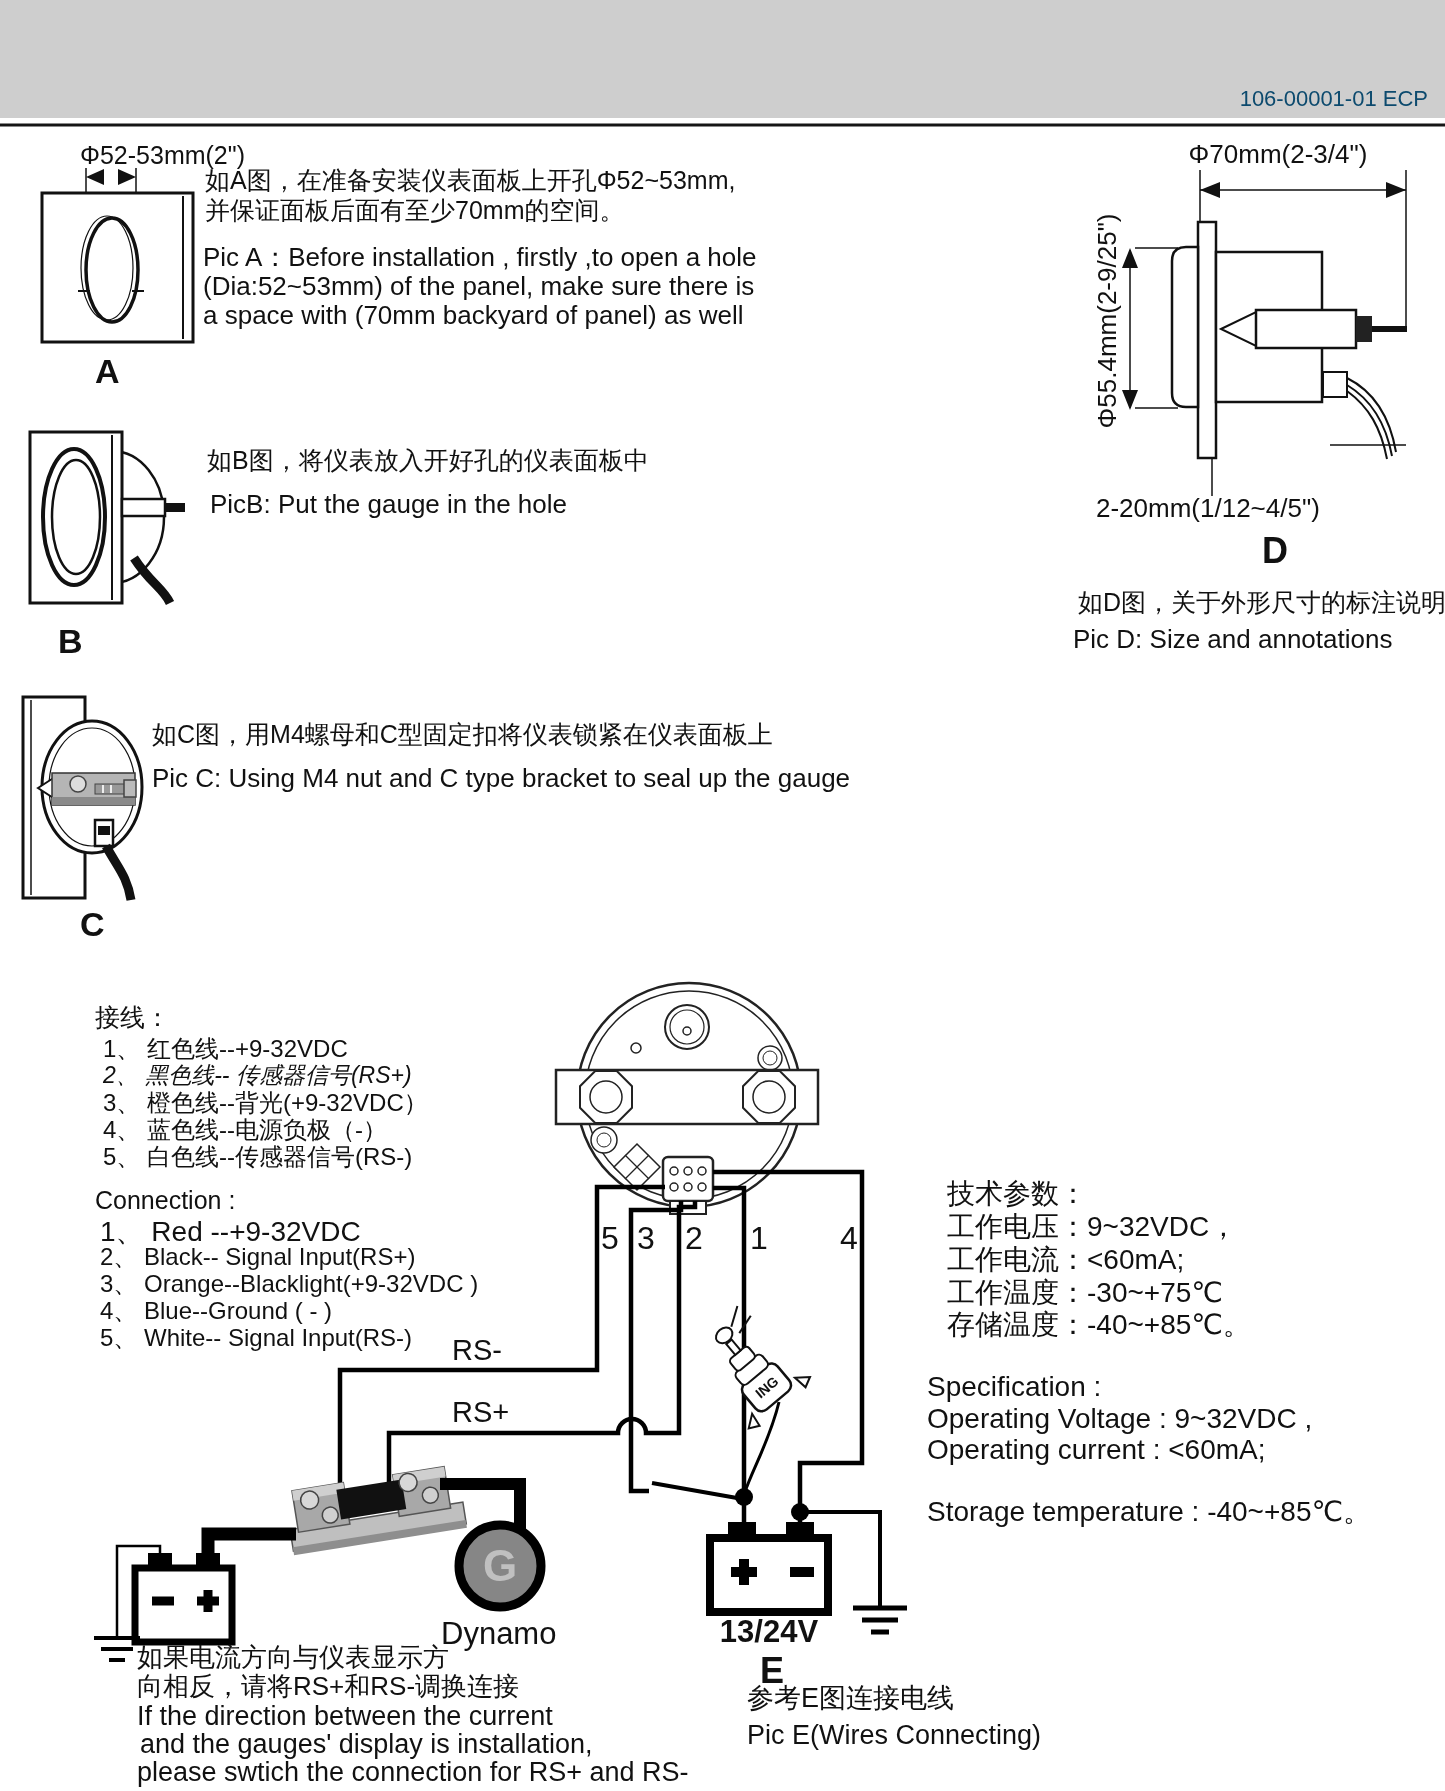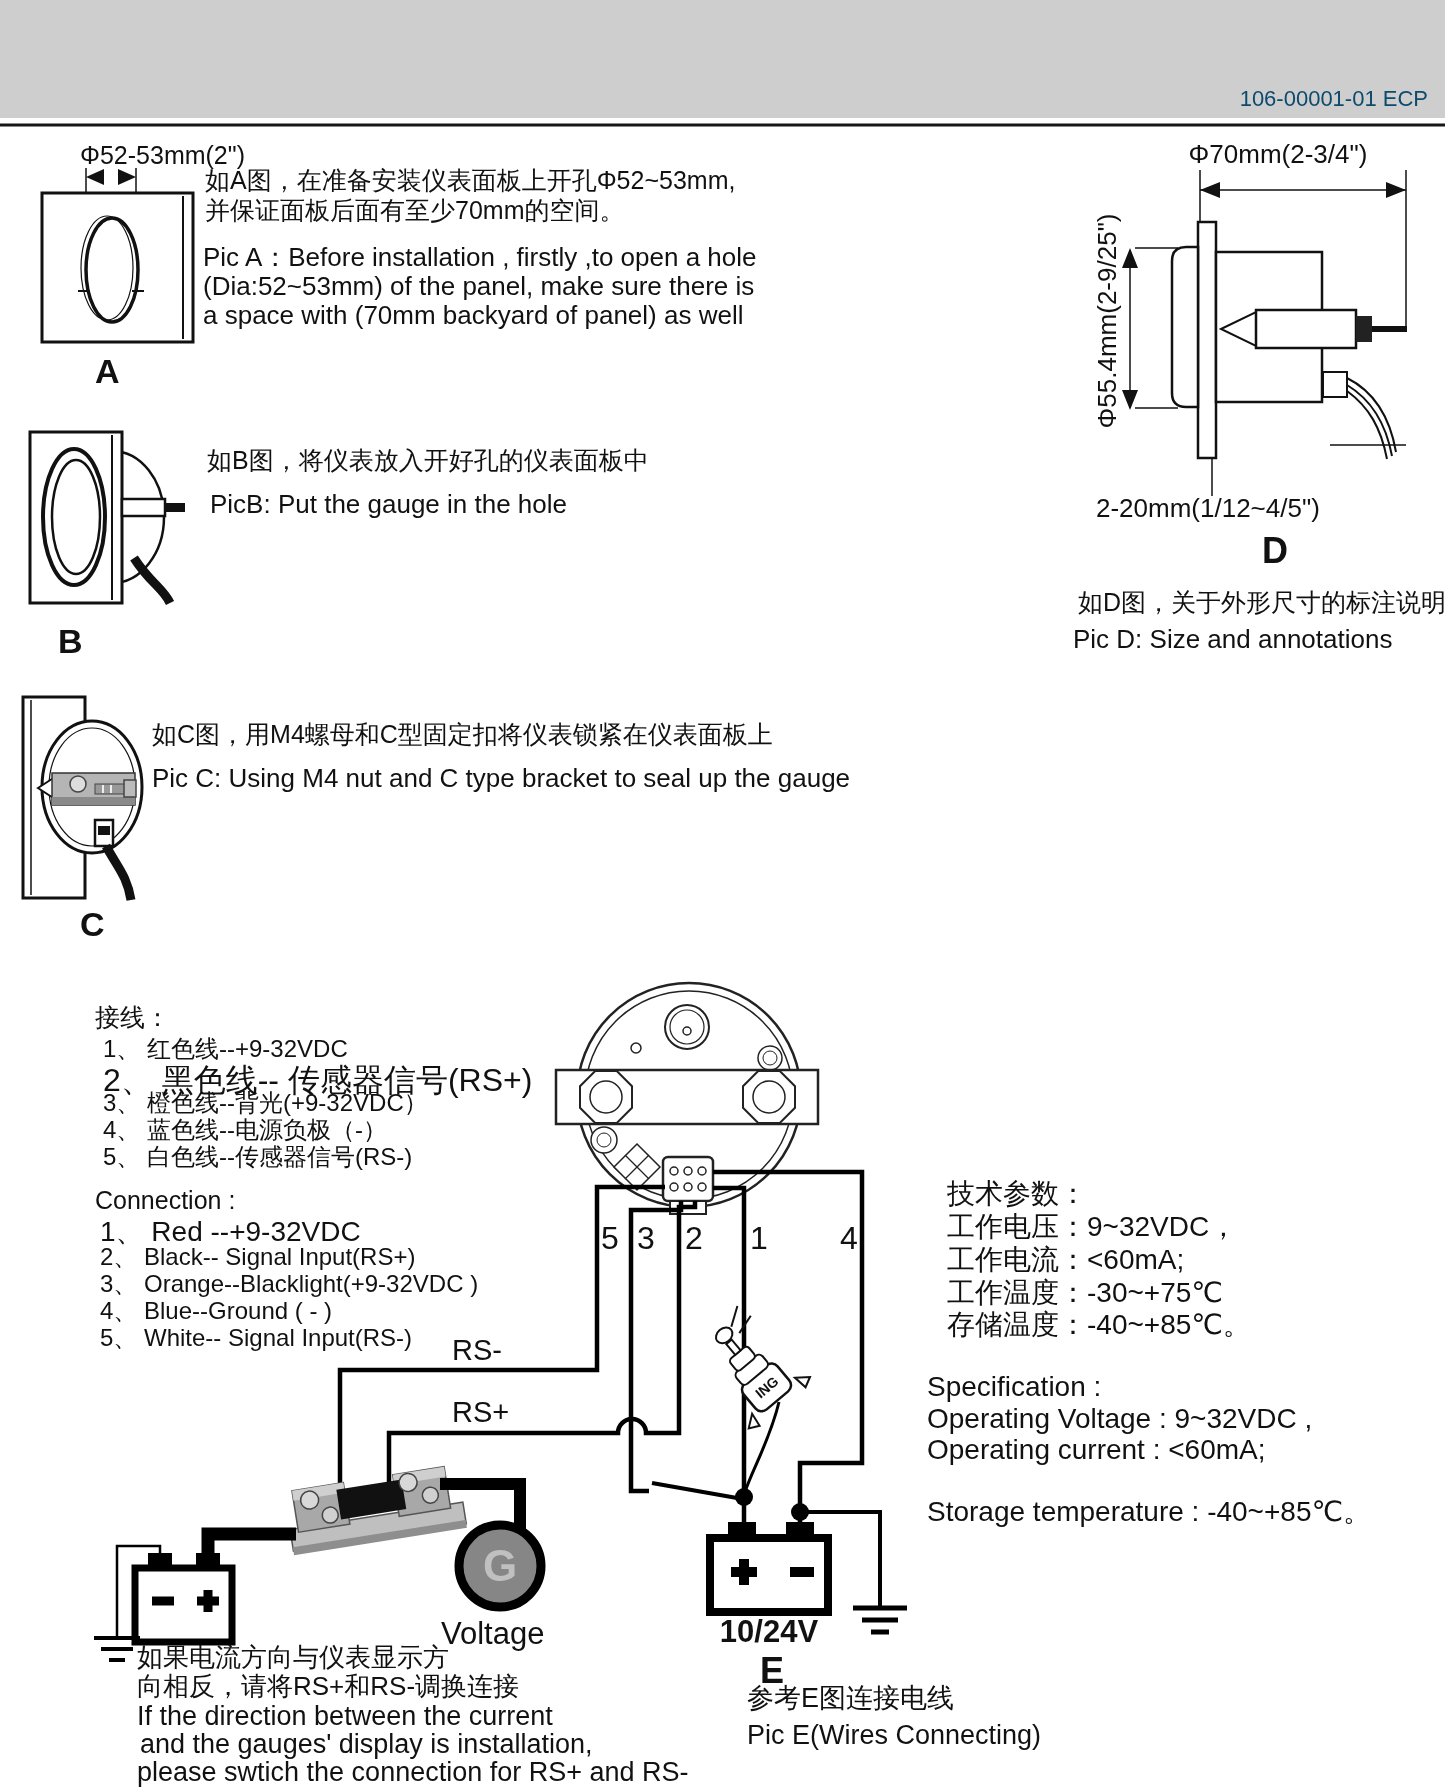--- a/index.html
+++ b/index.html
@@ -219,21 +219,21 @@
 
   <div class="t" style="left:1128px;top:140px;width:300px;text-align:center;font-size:26px;">Φ70mm(2-3/4")</div>
   <div class="t" style="left:983px;top:306px;width:250px;text-align:center;font-size:26px;transform:rotate(-90deg);">Φ55.4mm(2-9/25")</div>
   <div class="t" style="left:1096px;top:494px;font-size:26px;">2-20mm(1/12~4/5")</div>
   <div class="t b" style="left:1262px;top:530px;font-size:36px;">D</div>
   <div class="t" style="left:1078px;top:588px;font-size:25px;">如D图，关于外形尺寸的标注说明</div>
   <div class="t" style="left:1073px;top:625px;font-size:26px;">Pic D: Size and annotations</div>
 
   <div class="t" style="left:95px;top:1003px;font-size:25px;">接线：</div>
   <div class="t" style="left:103px;top:1035px;font-size:24px;">1、 红色线--+9-32VDC</div>
-  <div class="t" style="left:103px;top:1062px;font-size:32px;">2、 黑色线-- 传感器信号(RS+)</div>
+  <div class="t" style="left:103px;top:1062px;font-size:23px;font-style:italic;">2、 黑色线-- 传感器信号(RS+)</div>
   <div class="t" style="left:103px;top:1089px;font-size:24px;">3、 橙色线--背光(+9-32VDC）</div>
   <div class="t" style="left:103px;top:1116px;font-size:24px;">4、 蓝色线--电源负极（-）</div>
   <div class="t" style="left:103px;top:1143px;font-size:24px;">5、 白色线--传感器信号(RS-)</div>
 
   <div class="t" style="left:95px;top:1186px;font-size:25px;">Connection :</div>
   <div class="t" style="left:100px;top:1216px;font-size:28px;">1、 Red --+9-32VDC</div>
   <div class="t" style="left:100px;top:1243px;font-size:24px;text-align:right;">2、 Black-- Signal  Input(RS+)</div>
   <div class="t" style="left:100px;top:1270px;font-size:24px;">3、 Orange--Blacklight(+9-32VDC )</div>
   <div class="t" style="left:100px;top:1297px;font-size:24px;">4、 Blue--Ground ( - )</div>
   <div class="t" style="left:100px;top:1324px;font-size:24px;">5、 White-- Signal  Input(RS-)</div>
@@ -241,23 +241,23 @@
   <div class="t" style="left:601px;top:1220px;font-size:32px;">5</div>
   <div class="t" style="left:637px;top:1220px;font-size:32px;">3</div>
   <div class="t" style="left:685px;top:1220px;font-size:32px;">2</div>
   <div class="t" style="left:750px;top:1220px;font-size:32px;">1</div>
   <div class="t" style="left:840px;top:1220px;font-size:32px;">4</div>
 
   <div class="t" style="left:452px;top:1334px;font-size:29px;">RS-</div>
   <div class="t" style="left:452px;top:1396px;font-size:29px;">RS+</div>
 
   <div class="t b" style="left:480px;top:1541px;width:40px;text-align:center;font-size:44px;color:#c0c0c0;">G</div>
-  <div class="t" style="left:441px;top:1616px;font-size:31px;">Voltage</div>
-
-  <div class="t b" style="left:706px;top:1614px;width:126px;text-align:center;font-size:31px;">10/24V</div>
+  <div class="t" style="left:441px;top:1616px;font-size:31px;">Dynamo</div>
+
+  <div class="t b" style="left:706px;top:1614px;width:126px;text-align:center;font-size:31px;">13/24V</div>
   <div class="t b" style="left:742px;top:1650px;width:60px;text-align:center;font-size:36px;">E</div>
   <div class="t" style="left:747px;top:1683px;font-size:27px;">参考E图连接电线</div>
   <div class="t" style="left:747px;top:1720px;font-size:27px;">Pic E(Wires Connecting)</div>
 
   <div class="t" style="left:947px;top:1178px;font-size:28px;">技术参数：</div>
   <div class="t" style="left:947px;top:1211px;font-size:28px;">工作电压：9~32VDC，</div>
   <div class="t" style="left:947px;top:1244px;font-size:28px;">工作电流：&lt;60mA;</div>
   <div class="t" style="left:947px;top:1277px;font-size:28px;">工作温度：-30~+75℃</div>
   <div class="t" style="left:947px;top:1309px;font-size:28px;">存储温度：-40~+85℃。</div>
 

